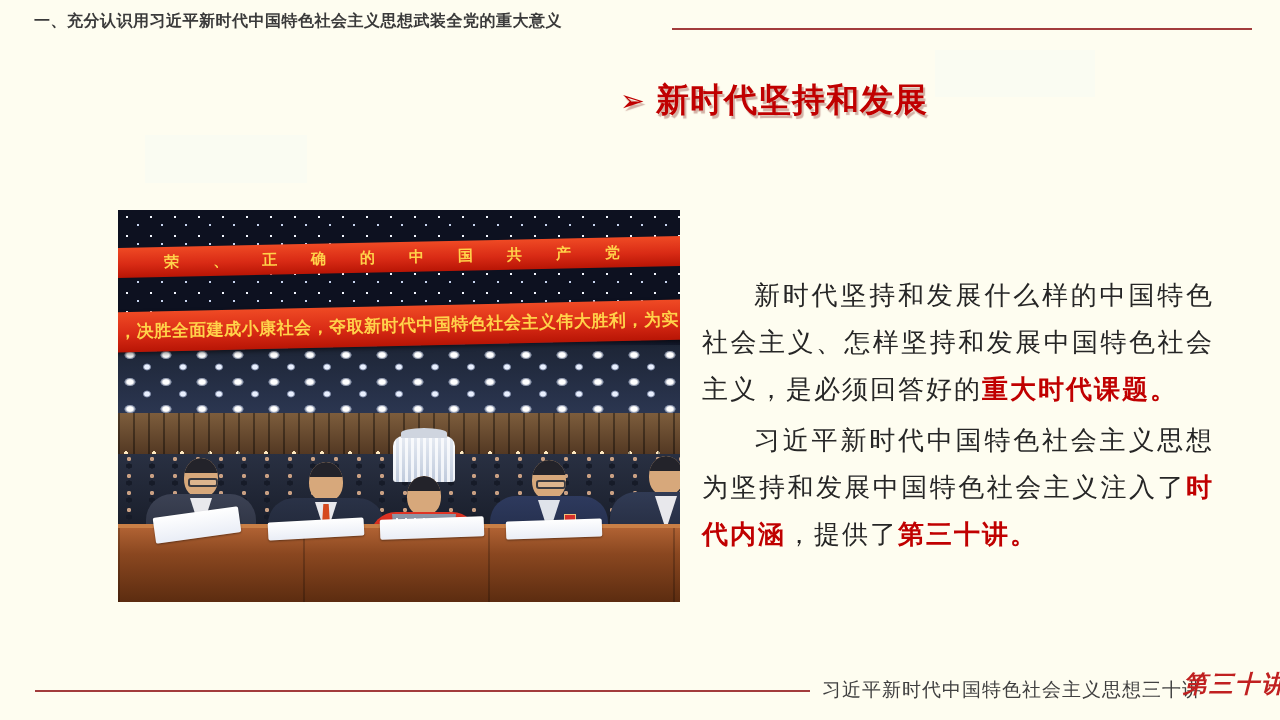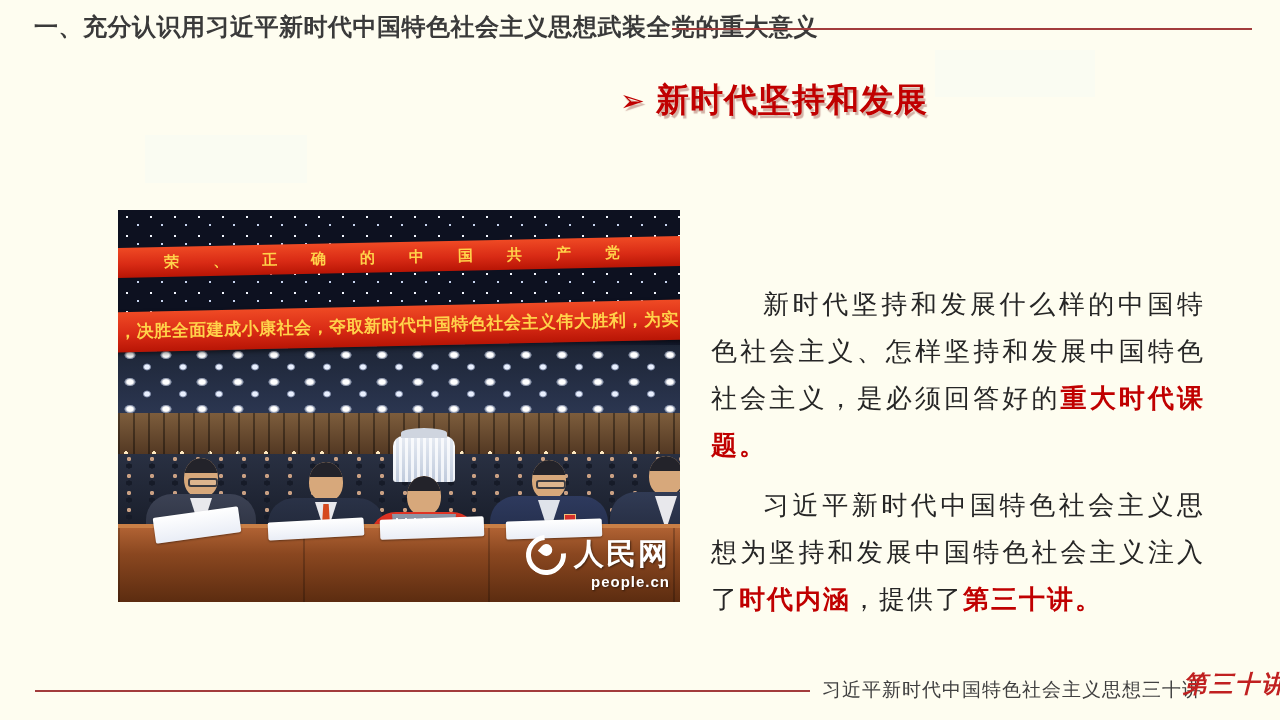--- a/index.html
+++ b/index.html
@@ -10,21 +10,21 @@
     --banner_yellow:#FFD24A;
     --body_text:#262626;
     --header_text:#3A3A3A;
   }
   *{margin:0;padding:0;box-sizing:border-box;}
   html,body{width:1280px;height:720px;overflow:hidden;}
   body{font-family:"Liberation Sans","DejaVu Sans",sans-serif;background:var(--background);}
   #slide{position:relative;width:1280px;height:720px;background:var(--background);}
 
   
-  .header-title{position:absolute;left:34px;top:11px;font-size:24px;font-weight:bold;color:var(--header_text);letter-spacing:.5px;white-space:nowrap;}
+  .header-title{position:absolute;left:34px;top:11px;font-size:16px;font-weight:bold;color:var(--header_text);letter-spacing:.5px;white-space:nowrap;}
   .header-rule{position:absolute;left:672px;top:28px;width:580px;height:2px;background:var(--line_red);}
 
   
   .patch{position:absolute;background:rgba(250,252,242,.9);}
   .patch-tr{left:935px;top:50px;width:160px;height:47px;}
   .patch-l{left:145px;top:135px;width:162px;height:48px;}
 
   
   .slide-title{position:absolute;left:408px;top:78px;width:520px;text-align:right;color:var(--accent_red);font-weight:bold;font-size:33px;line-height:44px;letter-spacing:1px;text-shadow:2px 3px 1px rgba(130,35,25,.35);}
   .slide-title .bullet{font-size:30px;margin-right:10px;}
@@ -80,21 +80,21 @@
 
   .watermark{position:absolute;right:10px;bottom:12px;color:#fff;text-align:right;}
   .wm-row{display:flex;align-items:center;justify-content:flex-end;gap:8px;}
   .wm-logo{width:40px;height:40px;border:5px solid #fff;border-radius:50%;border-top-color:transparent;transform:rotate(40deg);position:relative;}
   .wm-logo::after{content:"";position:absolute;left:6px;top:5px;width:12px;height:12px;border-radius:50% 50% 50% 0;background:#fff;}
   .wm-name{font-size:30px;font-weight:bold;letter-spacing:2px;font-family:"DejaVu Serif","Liberation Serif",serif;text-shadow:1px 1px 2px rgba(0,0,0,.5);}
   .wm-domain{font-size:15px;font-weight:bold;letter-spacing:1px;margin-top:-2px;text-shadow:1px 1px 2px rgba(0,0,0,.5);}
 
   
   .body-text{position:absolute;left:698px;top:268px;width:520px;color:var(--body_text);font-size:26px;line-height:47px;letter-spacing:2px;text-align:justify;}
-  .body-text p{text-indent:2em;margin:13px;}
+  .body-text p{text-indent:2em;margin:4px;}
   .red-bold{color:var(--accent_red);font-weight:bold;}
 
   
   .footer-rule{position:absolute;left:35px;top:690px;width:775px;height:2px;background:var(--line_red);}
   .footer-series{position:absolute;left:822px;top:677px;font-size:19px;font-weight:normal;color:#404040;letter-spacing:1px;white-space:nowrap;}
   .footer-badge{position:absolute;left:1183px;top:668px;font-size:24px;font-weight:bold;font-style:italic;color:#C02020;font-family:"DejaVu Serif","Liberation Serif",serif;letter-spacing:2px;white-space:nowrap;}
 </style>
 </head>
 <body>
 
@@ -151,27 +151,20 @@
           <div class="p-shirt"></div>
         </div>
     </div>
 
     <div class="ph-desk"></div>
     <div class="paper" style="left:36px;top:302px;width:86px;height:26px;transform:rotate(-8deg);"></div>
     <div class="paper" style="left:150px;top:310px;width:96px;height:18px;transform:rotate(-3deg);"></div>
     <div class="paper" style="left:262px;top:308px;width:104px;height:20px;transform:rotate(-2deg);"></div>
     <div class="paper" style="left:388px;top:310px;width:96px;height:18px;transform:rotate(-2deg);"></div>
 
-    <div class="watermark">
-      <div class="wm-row">
-        <div class="wm-logo"></div>
-        <div class="wm-name">人民网</div>
-      </div>
-      <div class="wm-domain">people.cn</div>
-    </div>
   </div>
 
   <div class="body-text">
     <p><span>新时代坚持和发展什么样的中国特色社会主义、怎样坚持和发展中国特色社会主义，是必须回答好的</span><span class="red-bold">重大时代课题。</span></p>
     <p><span>习近平新时代中国特色社会主义思想为坚持和发展中国特色社会主义注入了</span><span class="red-bold">时代内涵</span><span>，提供了</span><span class="red-bold">第三十讲。</span></p>
   </div>
 
   <div class="footer-rule"></div>
   <div class="footer-series">习近平新时代中国特色社会主义思想三十讲</div>
   <div class="footer-badge">第三十讲</div>

